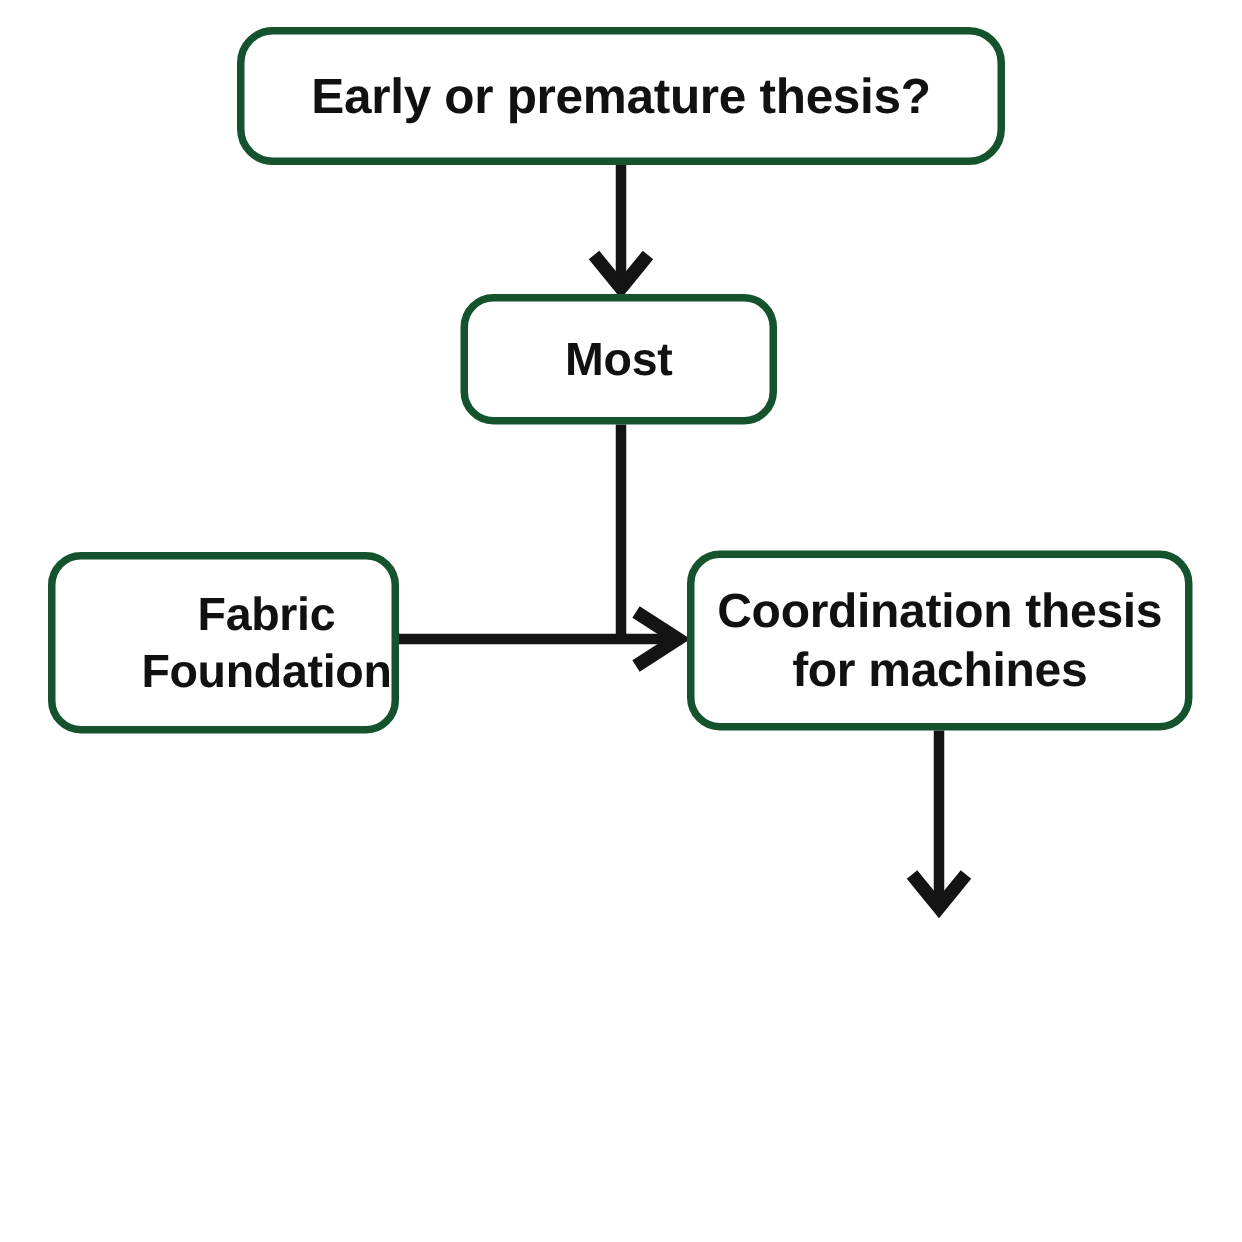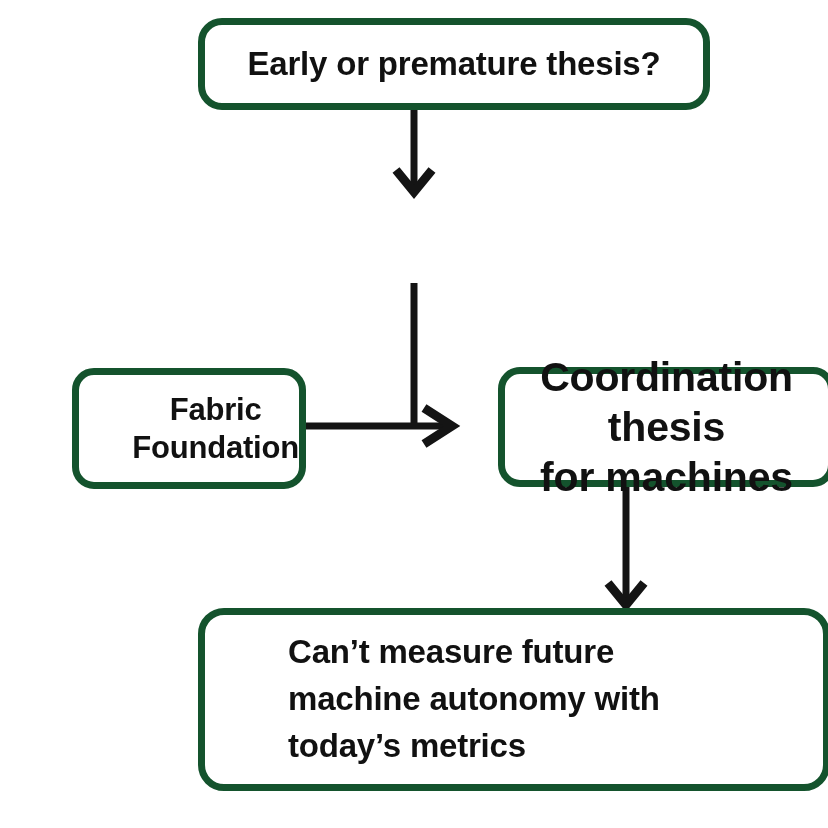--- a/index.html
+++ b/index.html
@@ -19,27 +19,26 @@
     position: absolute;
     left: 0;
     top: 0;
     width: 828px;
     height: 828px;
   }
   .node {
     position: absolute;
     box-sizing: border-box;
     background: #ffffff;
-    border: 7px solid #14532d;
+    border: 5px solid #14532d;
     border-radius: 22px;
     display: flex;
     align-items: center;
     justify-content: center;
     z-index: 2;
-    margin-left: 40px;
   }
   .node .label {
     font-weight: bold;
     color: #111111;
     letter-spacing: -0.2px;
     text-align: center;
     line-height: 1.22;
     white-space: pre-line;
   }
 
@@ -47,21 +46,21 @@
   #node-thesis      { left: 158px; top: 18px;  width: 512px; height: 92px;  border-radius: 24px; }
   #node-thesis .label { font-size: 33px; }
 
   #node-most        { left: 307px; top: 196px; width: 211px; height: 87px; border-radius: 22px; }
   #node-most .label { font-size: 31px; }
 
   #node-fabric      { left: 32px;  top: 368px; width: 234px; height: 121px; border-radius: 22px; justify-content: flex-end; }
   #node-fabric .label { font-size: 31px; }
 
   #node-coord       { left: 458px; top: 367px; width: 337px; height: 120px; border-radius: 22px; }
-  #node-coord .label { font-size: 41px; }
+  #node-coord .label { font-size: 32px; }
 
   #node-outcome     { left: 158px; top: 608px; width: 632px; height: 183px; border-radius: 26px;
                       justify-content: flex-start; }
   #node-outcome .label { font-size: 33px; text-align: left; padding-left: 83px; line-height: 1.42; }
 </style>
 </head>
 <body>
 
 <div id="canvas">
 
@@ -87,30 +86,28 @@
         <polyline points="608,583 626,605 644,583" stroke-width="9" stroke-linejoin="miter" stroke-linecap="butt"></polyline>
       </g>
 
     </g>
   </svg>
 
   <div class="node" id="node-thesis">
     <span class="label">Early or premature thesis?</span>
   </div>
 
+  <div class="node" id="node-most">
+    <span class="label">Most</span>
+  </div>
 
   <div class="node" id="node-fabric">
     <span class="label">Fabric
 Foundation</span>
   </div>
 
   <div class="node" id="node-coord">
     <span class="label">Coordination thesis
 for machines</span>
   </div>
 
-  <div class="node" id="node-outcome">
-    <span class="label">Can’t measure future
-machine autonomy with
-today’s metrics</span>
-  </div>
 
 </div>
 
 </body></html>

